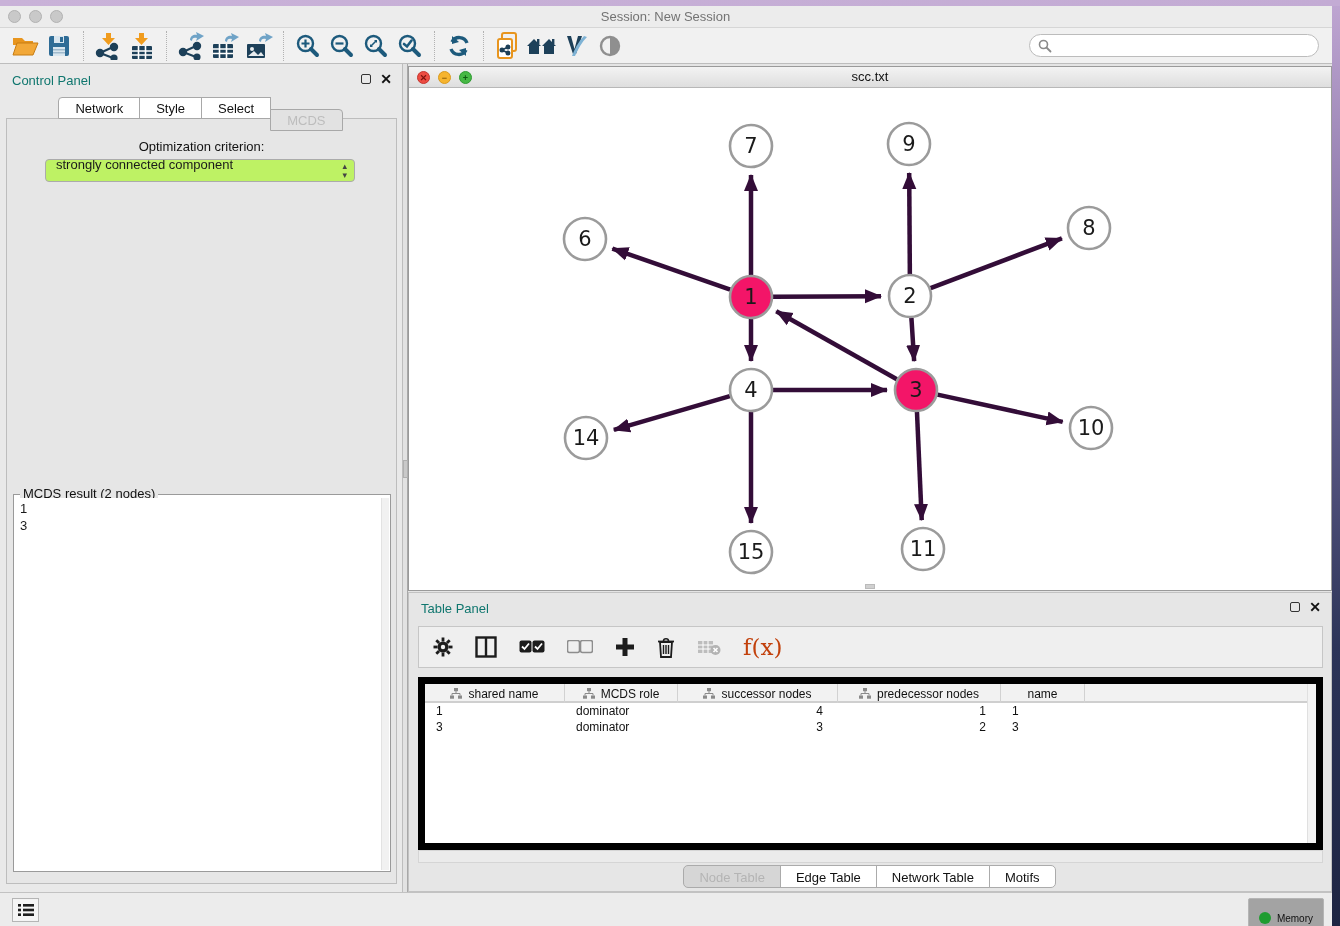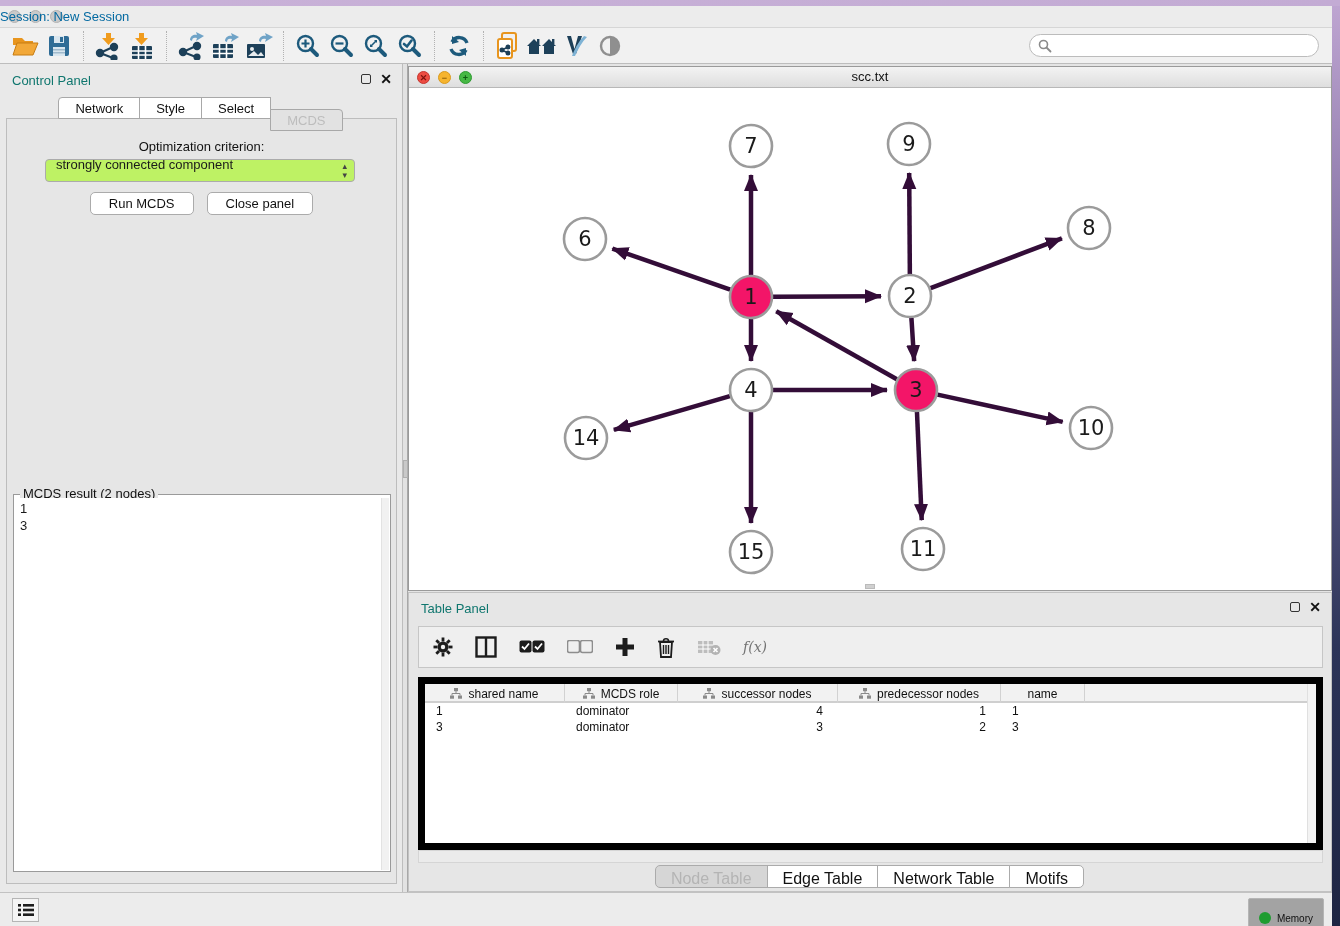--- a/index.html
+++ b/index.html
@@ -9,21 +9,21 @@
   
   .wp-top { position:absolute; left:0; top:0; width:1340px; height:6px; background:linear-gradient(90deg,#c9b2d8,#c3abd4); z-index:50; }
   .wp-right { position:absolute; right:0; top:0; width:8px; height:926px; background:linear-gradient(#bfa6d2 0%, #9a85b5 18%, #5d5a86 45%, #2c3458 70%, #1d2442 100%); z-index:40; }
 
   .app { position:absolute; left:0; top:0; width:1332px; height:926px; }
 
   
   .titlebar { position:absolute; left:0; top:6px; width:100%; height:22px; background:#ececec; border-bottom:1px solid #d6d6d6; }
   .tl-group { position:absolute; left:8px; top:4px; display:flex; gap:8px; }
   .tl { width:13px; height:13px; border-radius:50%; background:#c9c9c9; border:1px solid #b2b2b2; }
-  .win-title { position:absolute; left:0; right:1px; top:3px; text-align:left; color:#0369a1; font-size:13px; }
+  .win-title { position:absolute; left:0; right:1px; top:3px; text-align:center; color:#737373; font-size:13px; }
 
   
   .toolbar { position:absolute; left:0; top:28px; width:100%; height:36px; background:#f1f1f1; border-bottom:1px solid #bdbdbd; display:flex; align-items:center; padding-left:8px; }
   .tb-icon { width:34px; height:30px; display:flex; align-items:center; justify-content:center; }
   .tb-sep { width:0; height:30px; border-left:1px dotted #b2b2b2; margin:0 7px; }
   .search-wrap { position:absolute; right:13px; top:6px; width:290px; height:23px; background:#fff; border:1px solid #bcbcbc; border-radius:12px; display:flex; align-items:center; padding-left:8px; }
   .search-wrap input { border:none; outline:none; flex:1; height:19px; font-size:12px; background:transparent; font-family:"Liberation Sans",sans-serif; }
 
   
   .main { position:absolute; left:0; top:64px; width:1332px; height:828px; background:#e4e4e4; }
@@ -70,35 +70,35 @@
   .nl.green { background:#46b844; border:1px solid #2f9a32; color:#0f5c12; }
   .net-title { position:absolute; left:0; right:0; top:2px; text-align:center; font-size:13px; color:#111; }
   .net-canvas { position:absolute; left:0; top:21px; width:922px; height:502px; background:#fff; overflow:hidden; }
   .net-grip { position:absolute; left:456px; bottom:1px; width:10px; height:5px; background:#d0d0d0; border:1px solid #bbb; }
 
   
   .table-panel { position:absolute; left:0; top:528px; width:924px; height:300px; background:#e6e6e6; border:1px solid #c2c2c2; }
   .tp-header { position:absolute; left:0; top:5px; width:100%; height:22px; }
   .tp-toolbar { position:absolute; left:9px; top:33px; width:905px; height:42px; background:#efefef; border:1px solid #c6c6c6; display:flex; align-items:center; padding-left:14px; gap:22px; }
   .tp-icon { display:flex; align-items:center; justify-content:center; }
-  .fx { font-family:"DejaVu Serif", serif; font-style:italic; font-size:14px; color:#737373; }
+  .fx { font-family:"DejaVu Serif", serif; font-size:23px; color:#c2410c; }
 
   .tbl { position:absolute; left:9px; top:84px; width:905px; height:173px; background:#fff; border:7px solid #000000; overflow:hidden; }
   .tbl-scroll { position:absolute; right:0; top:0; width:9px; height:100%; background:#f3f3f3; border-left:1px solid #e0e0e0; }
   .tbl-head { display:flex; height:19px; background:#f2f2f2; border-bottom:2px solid #cfcfcf; }
   .th { display:flex; align-items:center; gap:6px; justify-content:center; font-size:12px; color:#111; border-right:1px solid #d2d2d2; height:19px; }
   .tbl-row { display:flex; height:16px; font-size:12px; color:#111; }
   .td { padding:1px 0 0; height:16px; }
   .td.left { text-align:left; padding-left:11px; }
   .td.right { text-align:right; padding-right:15px; }
 
   .tp-strip { position:absolute; left:9px; top:257px; width:905px; height:13px; background:#ebebeb; border:1px solid #d5d5d5; }
 
   .tp-tabs { position:absolute; left:0; top:272px; width:100%; display:flex; justify-content:center; }
-  .tp-tab { height:23px; padding:4px 15px 0; background:#fff; border:1px solid #ababab; margin-left:-1px; font-size:16px; color:#111; }
+  .tp-tab { height:23px; padding:4px 15px 0; background:#fff; border:1px solid #ababab; margin-left:-1px; font-size:13px; color:#111; }
   .tp-tab:first-child { border-radius:5px 0 0 5px; }
   .tp-tab:last-child { border-radius:0 5px 5px 0; }
   .tp-tab.selected { background:#d6d6d6; color:#b4b4b4; }
 
   
   .status-bar { position:absolute; left:0; top:892px; width:1332px; height:34px; background:#ececec; border-top:1px solid #c2c2c2; }
   .list-btn { position:absolute; left:12px; top:5px; width:27px; height:24px; background:#f4f4f4; border:1px solid #b5b5b5; display:flex; align-items:center; justify-content:center; }
   .memory-btn { position:absolute; right:8px; top:5px; height:40px; background:#a3a3a3; border:1px solid #b5b5b5; border-radius:2px; display:flex; align-items:center; gap:6px; padding:0 10px; font-size:10px; color:#111; }
   .mem-dot { width:12px; height:12px; border-radius:50%; background:#1f9c30; }
 </style>
@@ -290,24 +290,20 @@
           <div class="cp-tab selected">MCDS</div>
         </div>
       <div class="cp-body">
         <div class="opt-label">Optimization criterion:</div>
         <div class="dropdown">
           <span>strongly connected component</span>
           <span class="dd-stepper">
               <span>▴</span>
               <span>▾</span>
             </span>
-        </div>
-        <div class="btn-row">
-          <div class="push-btn">Run MCDS</div>
-          <div class="push-btn">Close panel</div>
         </div>
         <div class="result-box">
           <div class="result-legend">MCDS result (2 nodes)</div>
           <div class="result-area" id="result-area">
               <div>1</div>
               <div>3</div>
             </div>
           <div class="result-scroll"></div>
         </div>
       </div>

